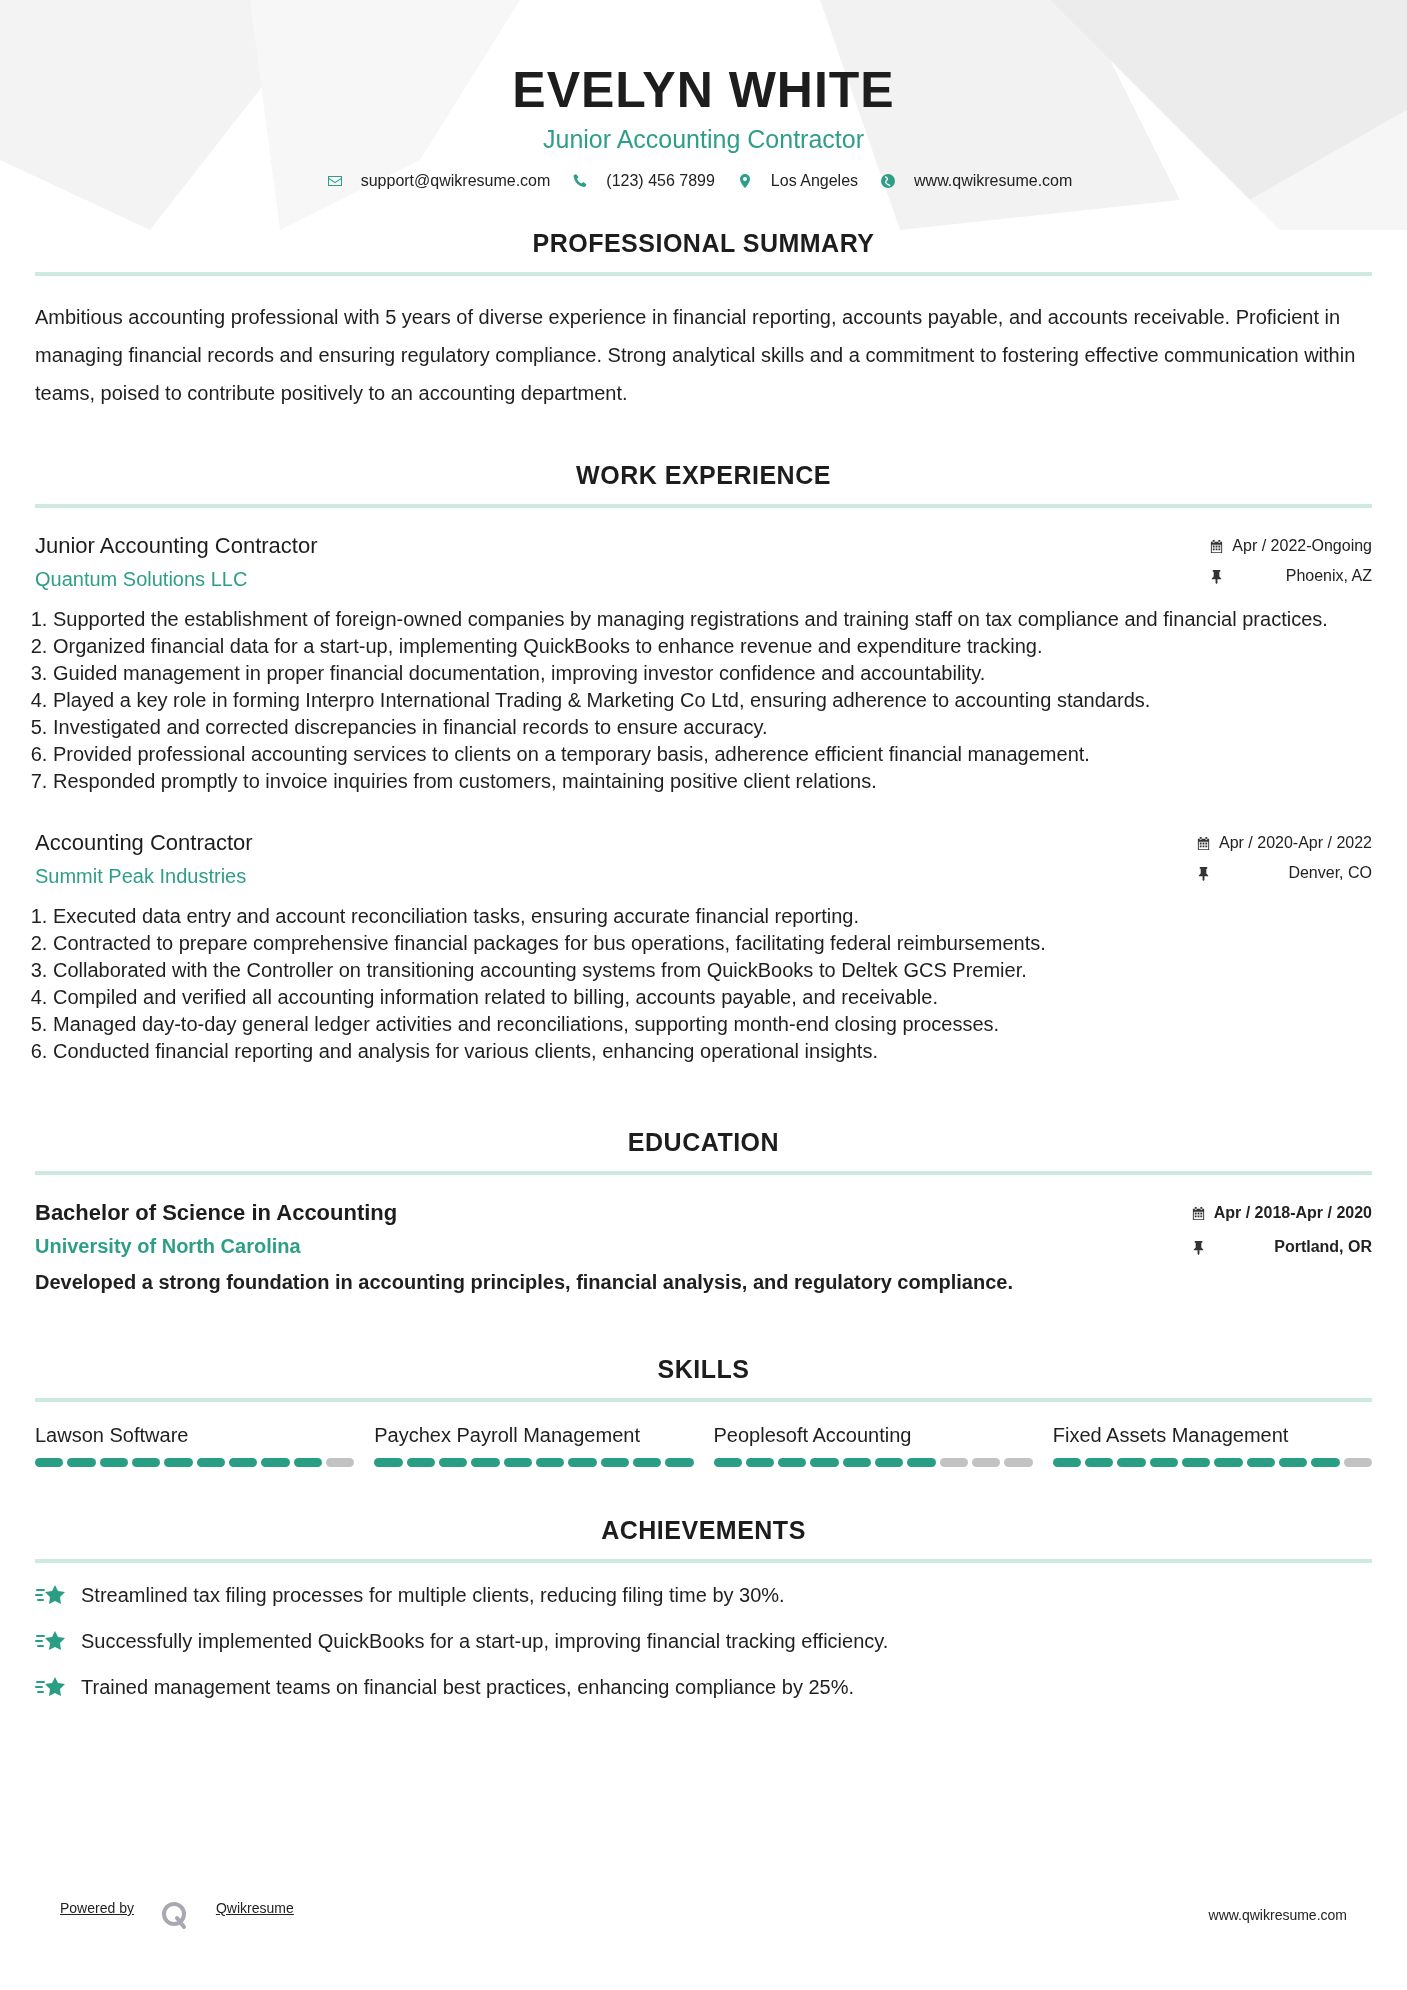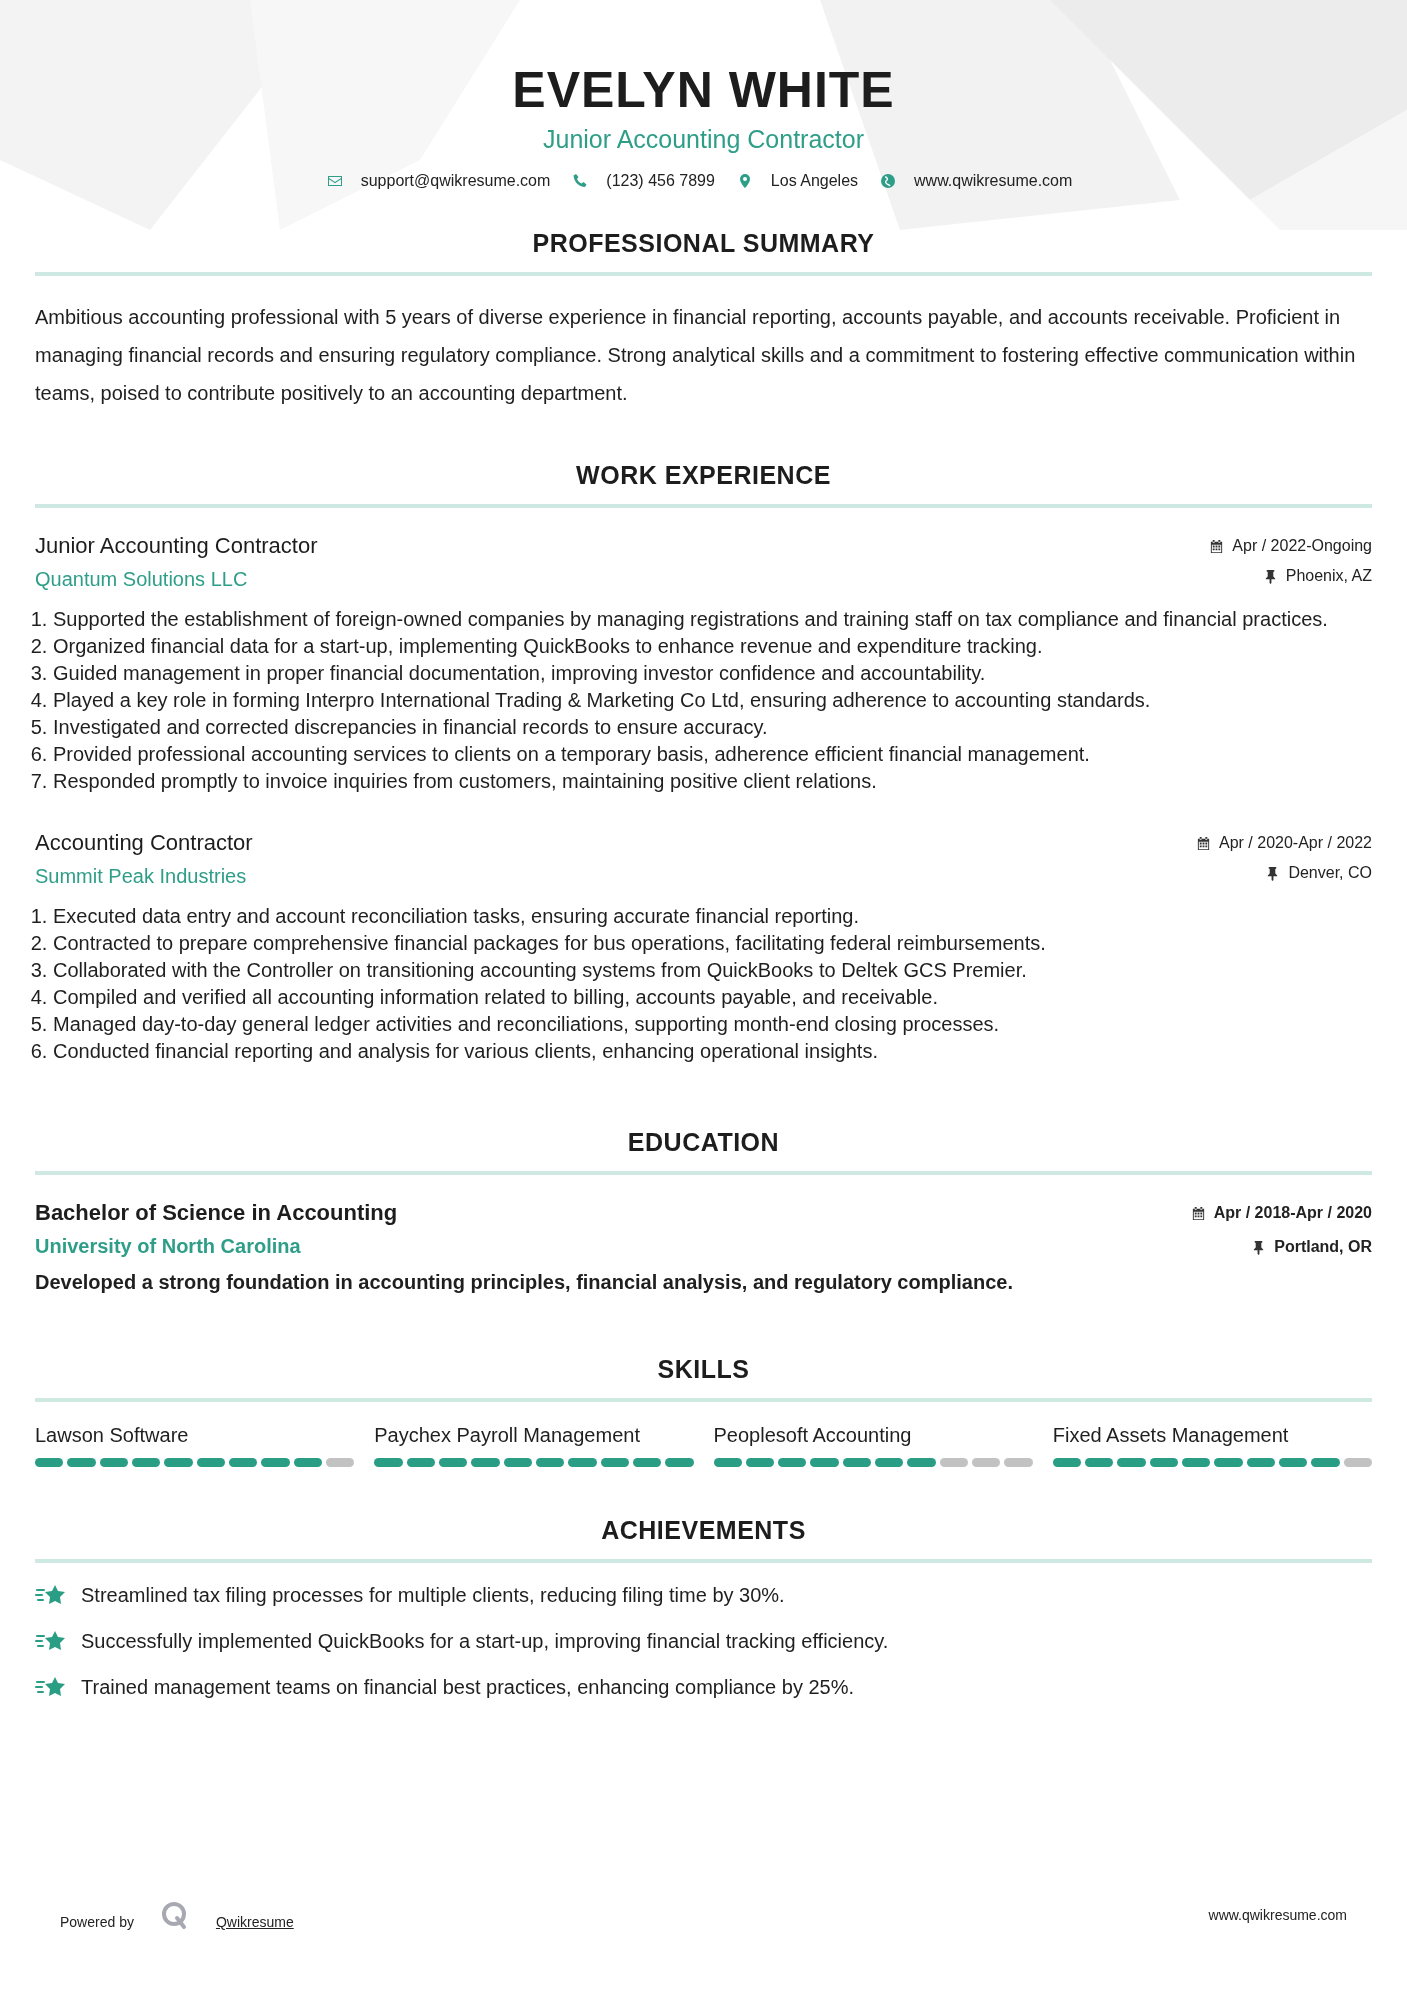--- a/index.html
+++ b/index.html
@@ -22,42 +22,42 @@
   .section-title { text-align: center; font-size: 25px; font-weight: 700; letter-spacing: 0.5px; color: #1d1d1d; line-height: 30px; }
   .divider { height: 4px; background: #cde9e1; margin-top: 14px; }
 
   .summary { font-size: 20px; line-height: 38px; margin-top: 22px; color: #1f1f1f; }
 
   .job { margin-top: 24px; }
   .job-head { display: flex; justify-content: space-between; align-items: flex-start; }
   .job-left .role { font-size: 22px; color: #1d1d1d; line-height: 28px; }
   .job-left .company { font-size: 20px; color: #2e9e88; margin-top: 6px; line-height: 26px; }
   .job-right { text-align: right; font-size: 16px; color: #222; }
-  .job-right .row { display: flex; justify-content: flex-end; align-items: center; gap: 8px; line-height: 20px; margin-top: 4px; }
+  .job-right .row { display: flex; justify-content: space-between; align-items: center; gap: 8px; line-height: 20px; margin-top: 4px; }
   .job-right .row + .row { margin-top: 10px; }
   .job-right svg { width: 15px; height: 15px; fill: #333; }
 
   ol.bullets { margin-top: 14px; padding-left: 18px; font-size: 20px; line-height: 27px; color: #1f1f1f; }
   ol.bullets li { padding-left: 0; }
 
   .edu-desc { font-size: 20px; line-height: 27px; margin-top: 10px; }
 
   .skills { display: flex; gap: 20px; margin-top: 20px; }
   .skill { flex: 1; }
   .skill-name { font-size: 20px; line-height: 26px; color: #1f1f1f; }
   .skill-bar { display: flex; gap: 4px; margin-top: 10px; }
   .seg { flex: 1; height: 9px; border-radius: 5px; background: #c2c2c2; }
   .seg.on { background: #2a9d85; }
 
   .ach-list { margin-top: 18px; }
   .ach { display: flex; align-items: center; gap: 12px; font-size: 20px; line-height: 27px; margin-bottom: 18px; }
   .ach svg { width: 34px; height: 28px; }
 
   .footer { position: absolute; left: 60px; right: 60px; top: 1900px; display: flex; justify-content: space-between; align-items: center; font-size: 14px; color: #222; }
-  .powered { display: flex; align-items: flex-end; gap: 26px; }
+  .powered { display: flex; align-items: flex-start; gap: 26px; text-decoration: underline; }
   .powered a { color: #222; text-decoration: underline; }
   .q-logo { width: 30px; height: 30px; }
 </style>
 </head>
 <body>
 
 <div class="bg-shapes">
   <svg viewBox="0 0 1407 230" preserveAspectRatio="none">
     <polygon points="0,0 330,0 150,230 0,160" fill="#f3f3f3"></polygon>
     <polygon points="250,0 520,0 420,160 280,230" fill="#f7f7f7"></polygon>

